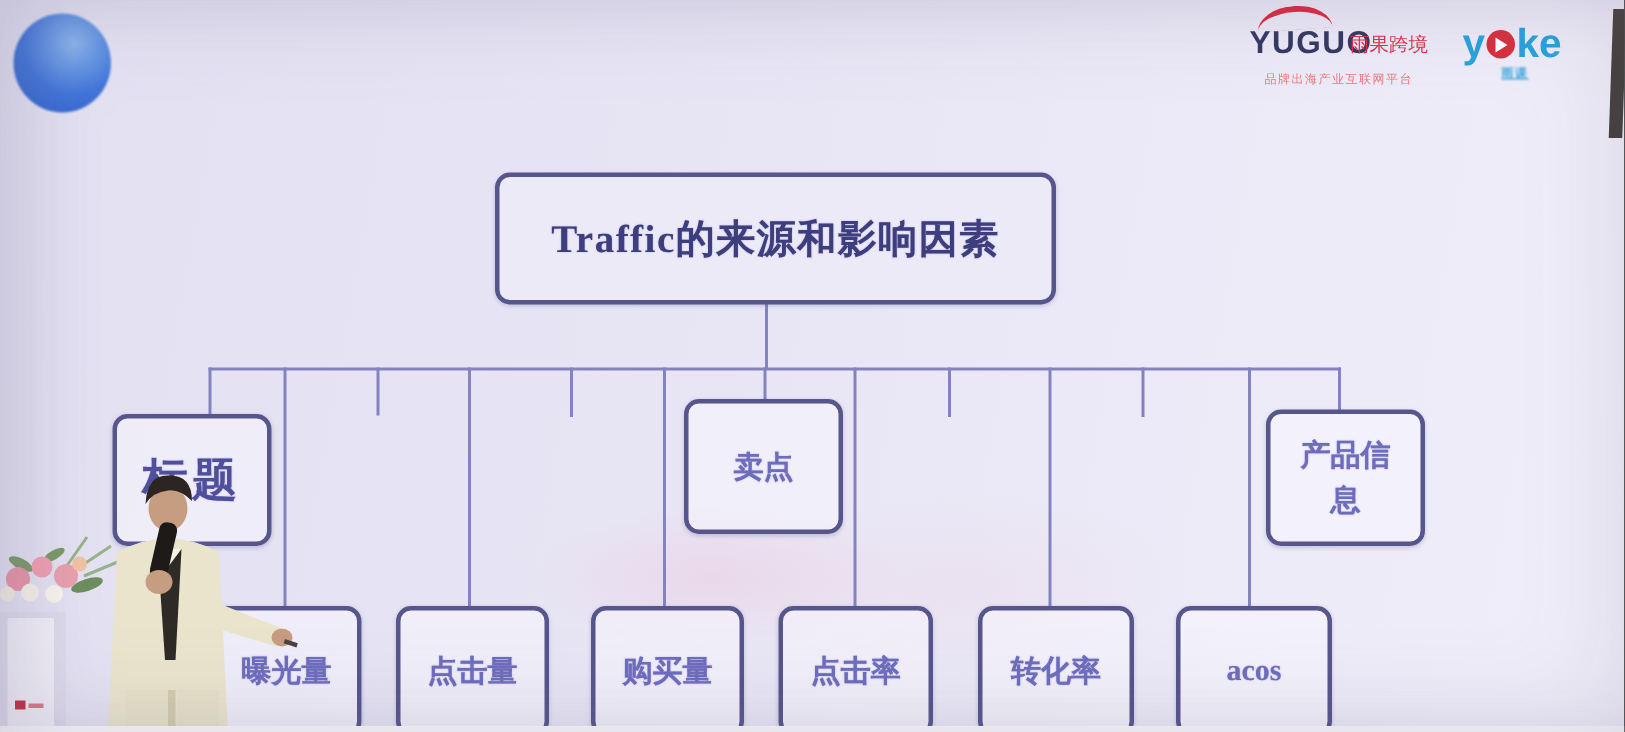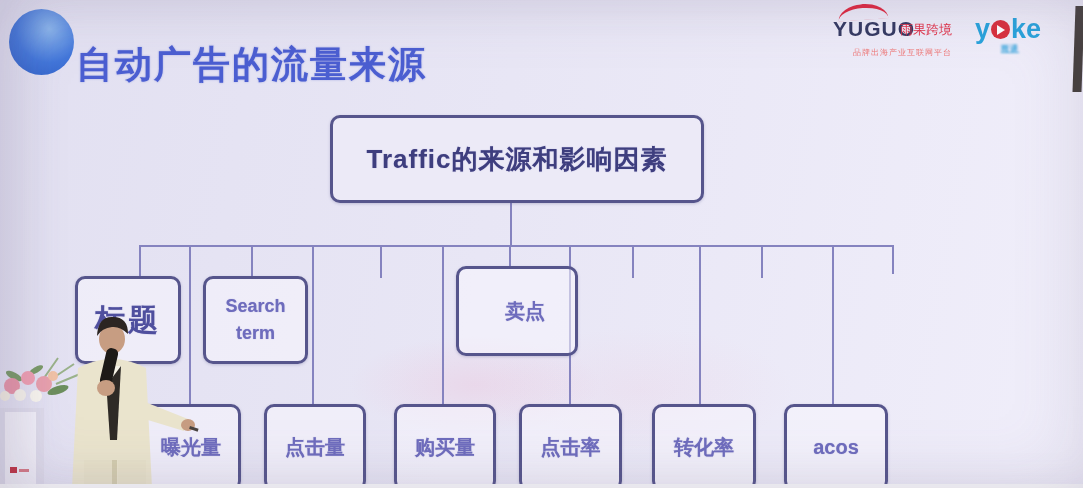--- a/index.html
+++ b/index.html
@@ -16,56 +16,55 @@
     background:radial-gradient(circle at 62% 30%, #8cb6ec 0%, #4276da 55%, #2f5fc6 100%);
     filter:blur(.6px);}
   .page-title{position:absolute;left:76px;top:40px;margin:0;font-size:37px;font-weight:bold;
     color:#4b5ed1;letter-spacing:2px;text-shadow:0 0 2px rgba(75,94,209,.45);}
   
   .yuguo{position:absolute;left:833px;top:2px;width:150px;}
   .yuguo .swoosh{position:absolute;left:5px;top:2px;width:50px;height:12px;
     border-top:4px solid #e02840;border-radius:50% 50% 0 0/100% 100% 0 0;transform:rotate(-4deg);}
   .yuguo .word{position:absolute;left:0;top:15px;font-size:21px;font-weight:bold;color:#353a63;letter-spacing:1px;}
   .yuguo .cn{position:absolute;left:67px;top:19px;font-size:13px;font-weight:normal;color:#e03048;}
-  .yuguo .tagline{position:absolute;left:20px;top:45px;font-size:8px;color:#e77;letter-spacing:1px;white-space:nowrap;filter:blur(.4px);}
+  .yuguo .tagline{position:absolute;left:10px;top:45px;font-size:8px;color:#e77;letter-spacing:1px;white-space:nowrap;filter:blur(.4px);}
   .yoke{position:absolute;left:975px;top:14px;width:80px;}
   .yoke .b{font-size:27px;font-weight:bold;color:#29a3dc;letter-spacing:0;}
   .yoke .o-glyph{display:inline-block;width:19px;height:19px;border-radius:50%;background:#d9303e;
     position:relative;top:1px;margin:0 1px;}
   .yoke .o-glyph::after{content:"";position:absolute;left:6px;top:5px;width:0;height:0;
     border-left:8px solid #fff;border-top:5px solid transparent;border-bottom:5px solid transparent;}
   .yoke .sub{position:absolute;left:26px;top:29px;font-size:8px;font-weight:bold;color:#3fa8de;filter:blur(.8px);letter-spacing:1px;text-decoration:underline;}
   
   .corner-strip{position:absolute;right:0;top:6px;width:9px;height:86px;background:#453f3c;transform:skewX(-2deg);}
   .bottom-strip{position:absolute;left:0;bottom:0;width:100%;height:4px;background:#fbfbfd;}
   .vignette{position:absolute;inset:0;pointer-events:none;
     box-shadow:inset 0 0 70px rgba(110,100,135,.18), inset 25px 0 40px rgba(110,100,135,.10);}
   
   .vline,.hline{position:absolute;background:#8583bf;}
   .vline{width:2px;}
   .hline{height:2px;}
   .bx{position:absolute;border:3px solid #56558c;border-radius:10px;
     background:rgba(247,245,253,.55);display:flex;align-items:center;justify-content:center;
     text-align:center;color:#6e6cbd;font-weight:bold;font-size:20px;
-    box-shadow:0 1px 3px rgba(86,85,140,.28);}
+    box-shadow:0 1px 3px rgba(86,85,140,.28);font-family:Liberation Serif, serif;}
   .bx span{text-shadow:0 0 1px rgba(100,98,180,.55);}
   .bx.root{font-size:26px;color:#3e3e7e;background:#eceaf7;letter-spacing:1px;}
   .bx.big{font-size:30px;color:#4f4f9e;letter-spacing:3px;}
   .bx.two-line{font-size:18px;line-height:2.1;}
   .bx.wrap span{display:block;width:78px;line-height:1.5;}
   
   .scene{position:absolute;left:0;top:308px;}
 </style>
 </head>
 <body>
 
 <div class="stage">
 
   <div class="accent-dot"></div>
-  <h1 class="page-title">自动广告的流量来源</h1>
 
   <div class="yuguo">
     <div class="swoosh"></div>
     <span class="word">YUGUO</span>
     <span class="cn">雨果跨境</span>
     <div class="tagline">品牌出海产业互联网平台</div>
   </div>
   <div class="yoke">
     <span class="b">y</span><span class="o-glyph"></span><span class="b">ke</span>
     <div class="sub">雨课</div>
@@ -87,25 +86,25 @@
   <div class="vline" style="left:699px;top:245px;height:160px;"></div>
   <div class="vline" style="left:832px;top:245px;height:160px;"></div>
 
   <div class="bx root" style="left:330px;top:115px;width:368px;height:82px;">
     <span>Traffic的来源和影响因素</span>
   </div>
 
   <div class="bx big" style="left:75px;top:276px;width:100px;height:82px;">
     <span>标题</span>
     </div>
-  <div class="bx two-line wrap" style="left:203px;top:276px;width:99px;height:82px;">
-    <span>Search term</span>
+  <div class="bx" style="left:456px;top:266px;width:100px;height:84px;">
+    <span>卖点</span>
     </div>
-  <div class="bx" style="left:456px;top:266px;width:100px;height:84px;padding-left:16px;">
-    <span>卖点</span>
+  <div class="bx wrap" style="left:844px;top:273px;width:100px;height:85px;">
+    <span>产品信息</span>
     </div>
 
   <div class="bx" style="left:141px;top:404px;width:94px;height:81px;">
     <span>曝光量</span>
     </div>
   <div class="bx" style="left:264px;top:404px;width:96px;height:81px;">
     <span>点击量</span>
     </div>
   <div class="bx" style="left:394px;top:404px;width:96px;height:81px;">
     <span>购买量</span>

